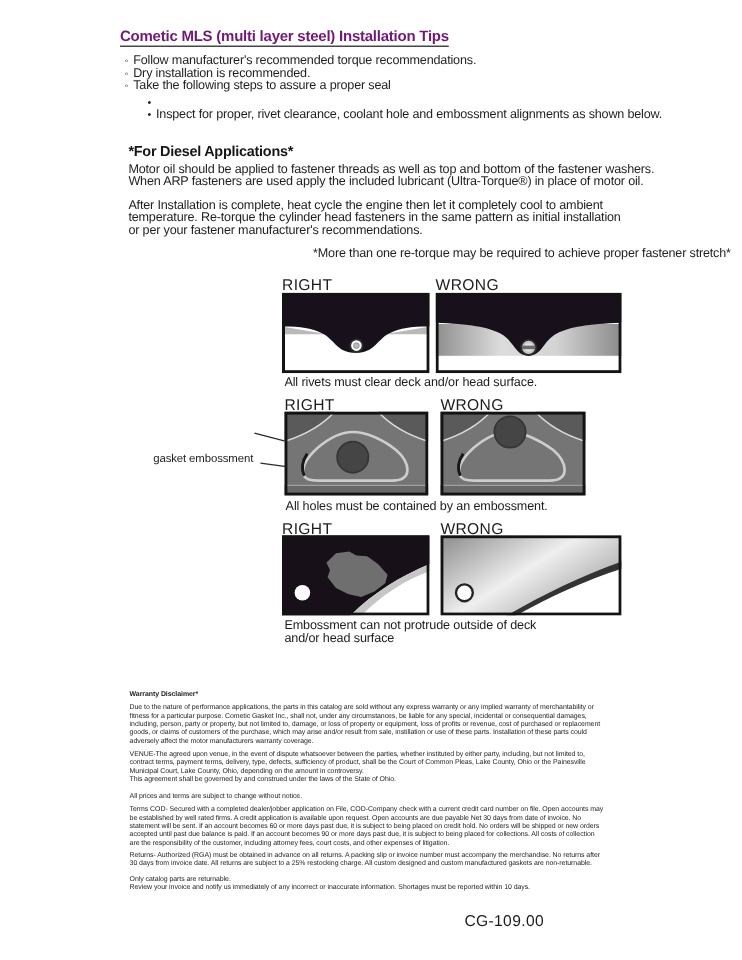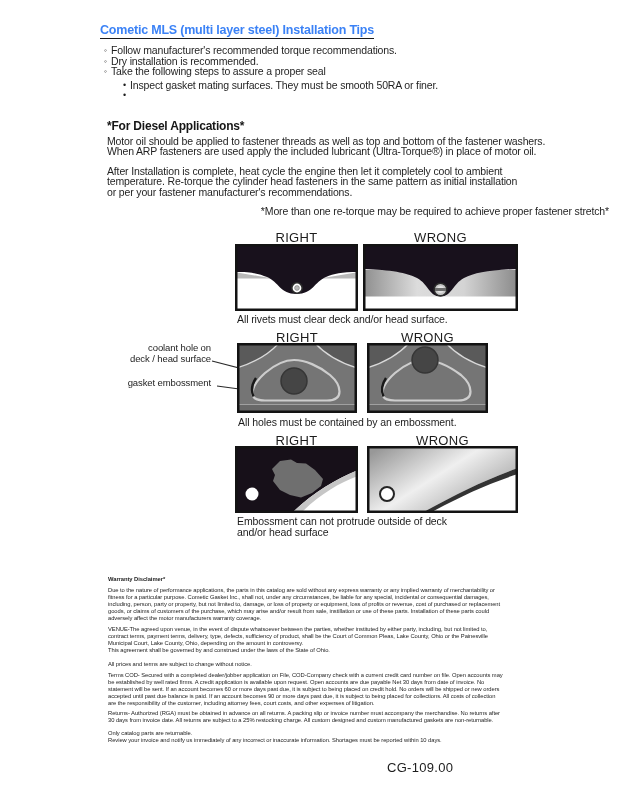--- a/index.html
+++ b/index.html
@@ -5,36 +5,36 @@
   html,body { margin:0; padding:0; background:#ffffff; }
   .page {
     position:relative; width:618px; height:800px; background:#ffffff;
     font-family:"Liberation Sans","DejaVu Sans",sans-serif; color:#1f1f1f; overflow:hidden;
   }
   .abs { position:absolute; }
   .pre { white-space:pre-line; }
 
   #title {
     left:100px; top:23px; font-size:12.5px; font-weight:bold; letter-spacing:-0.2px;
-    border-bottom:1.8px solid #1a1a1a; padding-bottom:1px; color:#3b82f6;
+    border-bottom:1.8px solid #1a1a1a; padding-bottom:1px; color:#701a75;
   }
   #intro { left:104px; top:45px; font-size:10.5px; line-height:10.5px; letter-spacing:-0.15px; width:505px; }
   .bullet-row { display:flex; }
   .bullet-row .mk { flex:0 0 7px; width:7px; font-size:8.5px; line-height:10.5px; }
   .bullet-row.l2 { margin-left:19px; }
   .bullet-row.l2 .mk { font-size:9px; }
   .bullet-row.first-l2 { margin-top:3px; }
 
   #diesel-heading { left:107px; top:119px; font-size:12px; font-weight:bold; letter-spacing:-0.2px; color:#161616; }
   .body-para { font-size:10.5px; line-height:10.3px; letter-spacing:-0.15px; width:502px; }
   #para1 { left:107px; top:136px; }
   #para2 { left:107px; top:166px; }
   #retorque-note { left:107px; top:205px; font-size:10.5px; letter-spacing:-0.15px; width:502px;text-align:right; }
 
-  .rw-label { font-size:13px; letter-spacing:0.3px; text-align:center; color:#1c1c1c; }
+  .rw-label { font-size:13px; letter-spacing:0.3px; color:#1c1c1c; }
   .caption  { font-size:10.5px; letter-spacing:-0.1px; color:#1c1c1c; }
   .panel svg { display:block; }
 
   #d1-right-label { left:235px; top:230px; width:123px; }
   #d1-wrong-label { left:363px; top:230px; width:155px; }
   #d1-right-panel { left:235px; top:244px; }
   #d1-wrong-panel { left:363px; top:244px; }
   #d1-caption { left:237px; top:313px; }
 
   #d2-right-label { left:237px; top:330px; width:120px; }
@@ -79,24 +79,24 @@
     <div class="bullet-row l1">
       <span class="mk">◦</span>
       <span>Dry installation is recommended.</span>
     </div>
     <div class="bullet-row l1">
       <span class="mk">◦</span>
       <span>Take the following steps to assure a proper seal</span>
     </div>
     <div class="bullet-row l2 first-l2">
       <span class="mk">•</span>
-      <span>Inspect gasket mating surfaces.  They must be smooth 50RA or finer.</span>
     </div>
     <div class="bullet-row l2">
       <span class="mk">•</span>
+      <span>Inspect for proper, rivet clearance, coolant hole and embossment alignments as shown below.</span>
     </div>
   </div>
 
   <div class="abs" id="diesel-heading">*For Diesel Applications*</div>
   <div class="abs body-para pre" id="para2">After Installation is complete, heat cycle the engine then let it completely cool to ambient
 temperature. Re-torque the cylinder head fasteners in the same pattern as initial installation
 or per your fastener manufacturer's recommendations.</div>
   <div class="abs body-para pre" id="para1">Motor oil should be applied to fastener threads as well as top and bottom of the fastener washers.
 When ARP fasteners are used apply the included lubricant (Ultra-Torque®) in place of motor oil.</div>
   <div class="abs" id="retorque-note">*More than one re-torque may be required to achieve proper fastener stretch*</div>
@@ -133,22 +133,20 @@
       <circle cx="77.5" cy="45.5" r="3.4" fill="#e3e3e3"></circle>
       <rect x="72" y="44" width="11" height="3" fill="#6b6b6b"></rect>
       <rect x="1.25" y="1.25" width="152.5" height="64.5" fill="none" stroke="#131313" stroke-width="2.5"></rect>
     </svg>
   </div>
   <div class="abs caption" id="d1-caption">All rivets must clear deck and/or head surface.</div>
 
   <div class="abs rw-label" id="d2-right-label">RIGHT</div>
   <div class="abs rw-label" id="d2-wrong-label">WRONG</div>
 
-  <div class="abs ptr-label pre" id="d2-hole-label">coolant hole on
-deck / head surface</div>
   <div class="abs ptr-label" id="d2-emb-label">gasket embossment</div>
 
   <div class="abs" id="d2-pointers">
     <svg width="90" height="40" viewBox="0 0 90 40" xmlns="http://www.w3.org/2000/svg">
       <line x1="3" y1="4" x2="84" y2="25" stroke="#2a2a2a" stroke-width="1.1"></line>
       <line x1="8" y1="29" x2="53" y2="35" stroke="#2a2a2a" stroke-width="1.1"></line>
     </svg>
   </div>
 
   <div class="abs panel" id="d2-right-panel">

